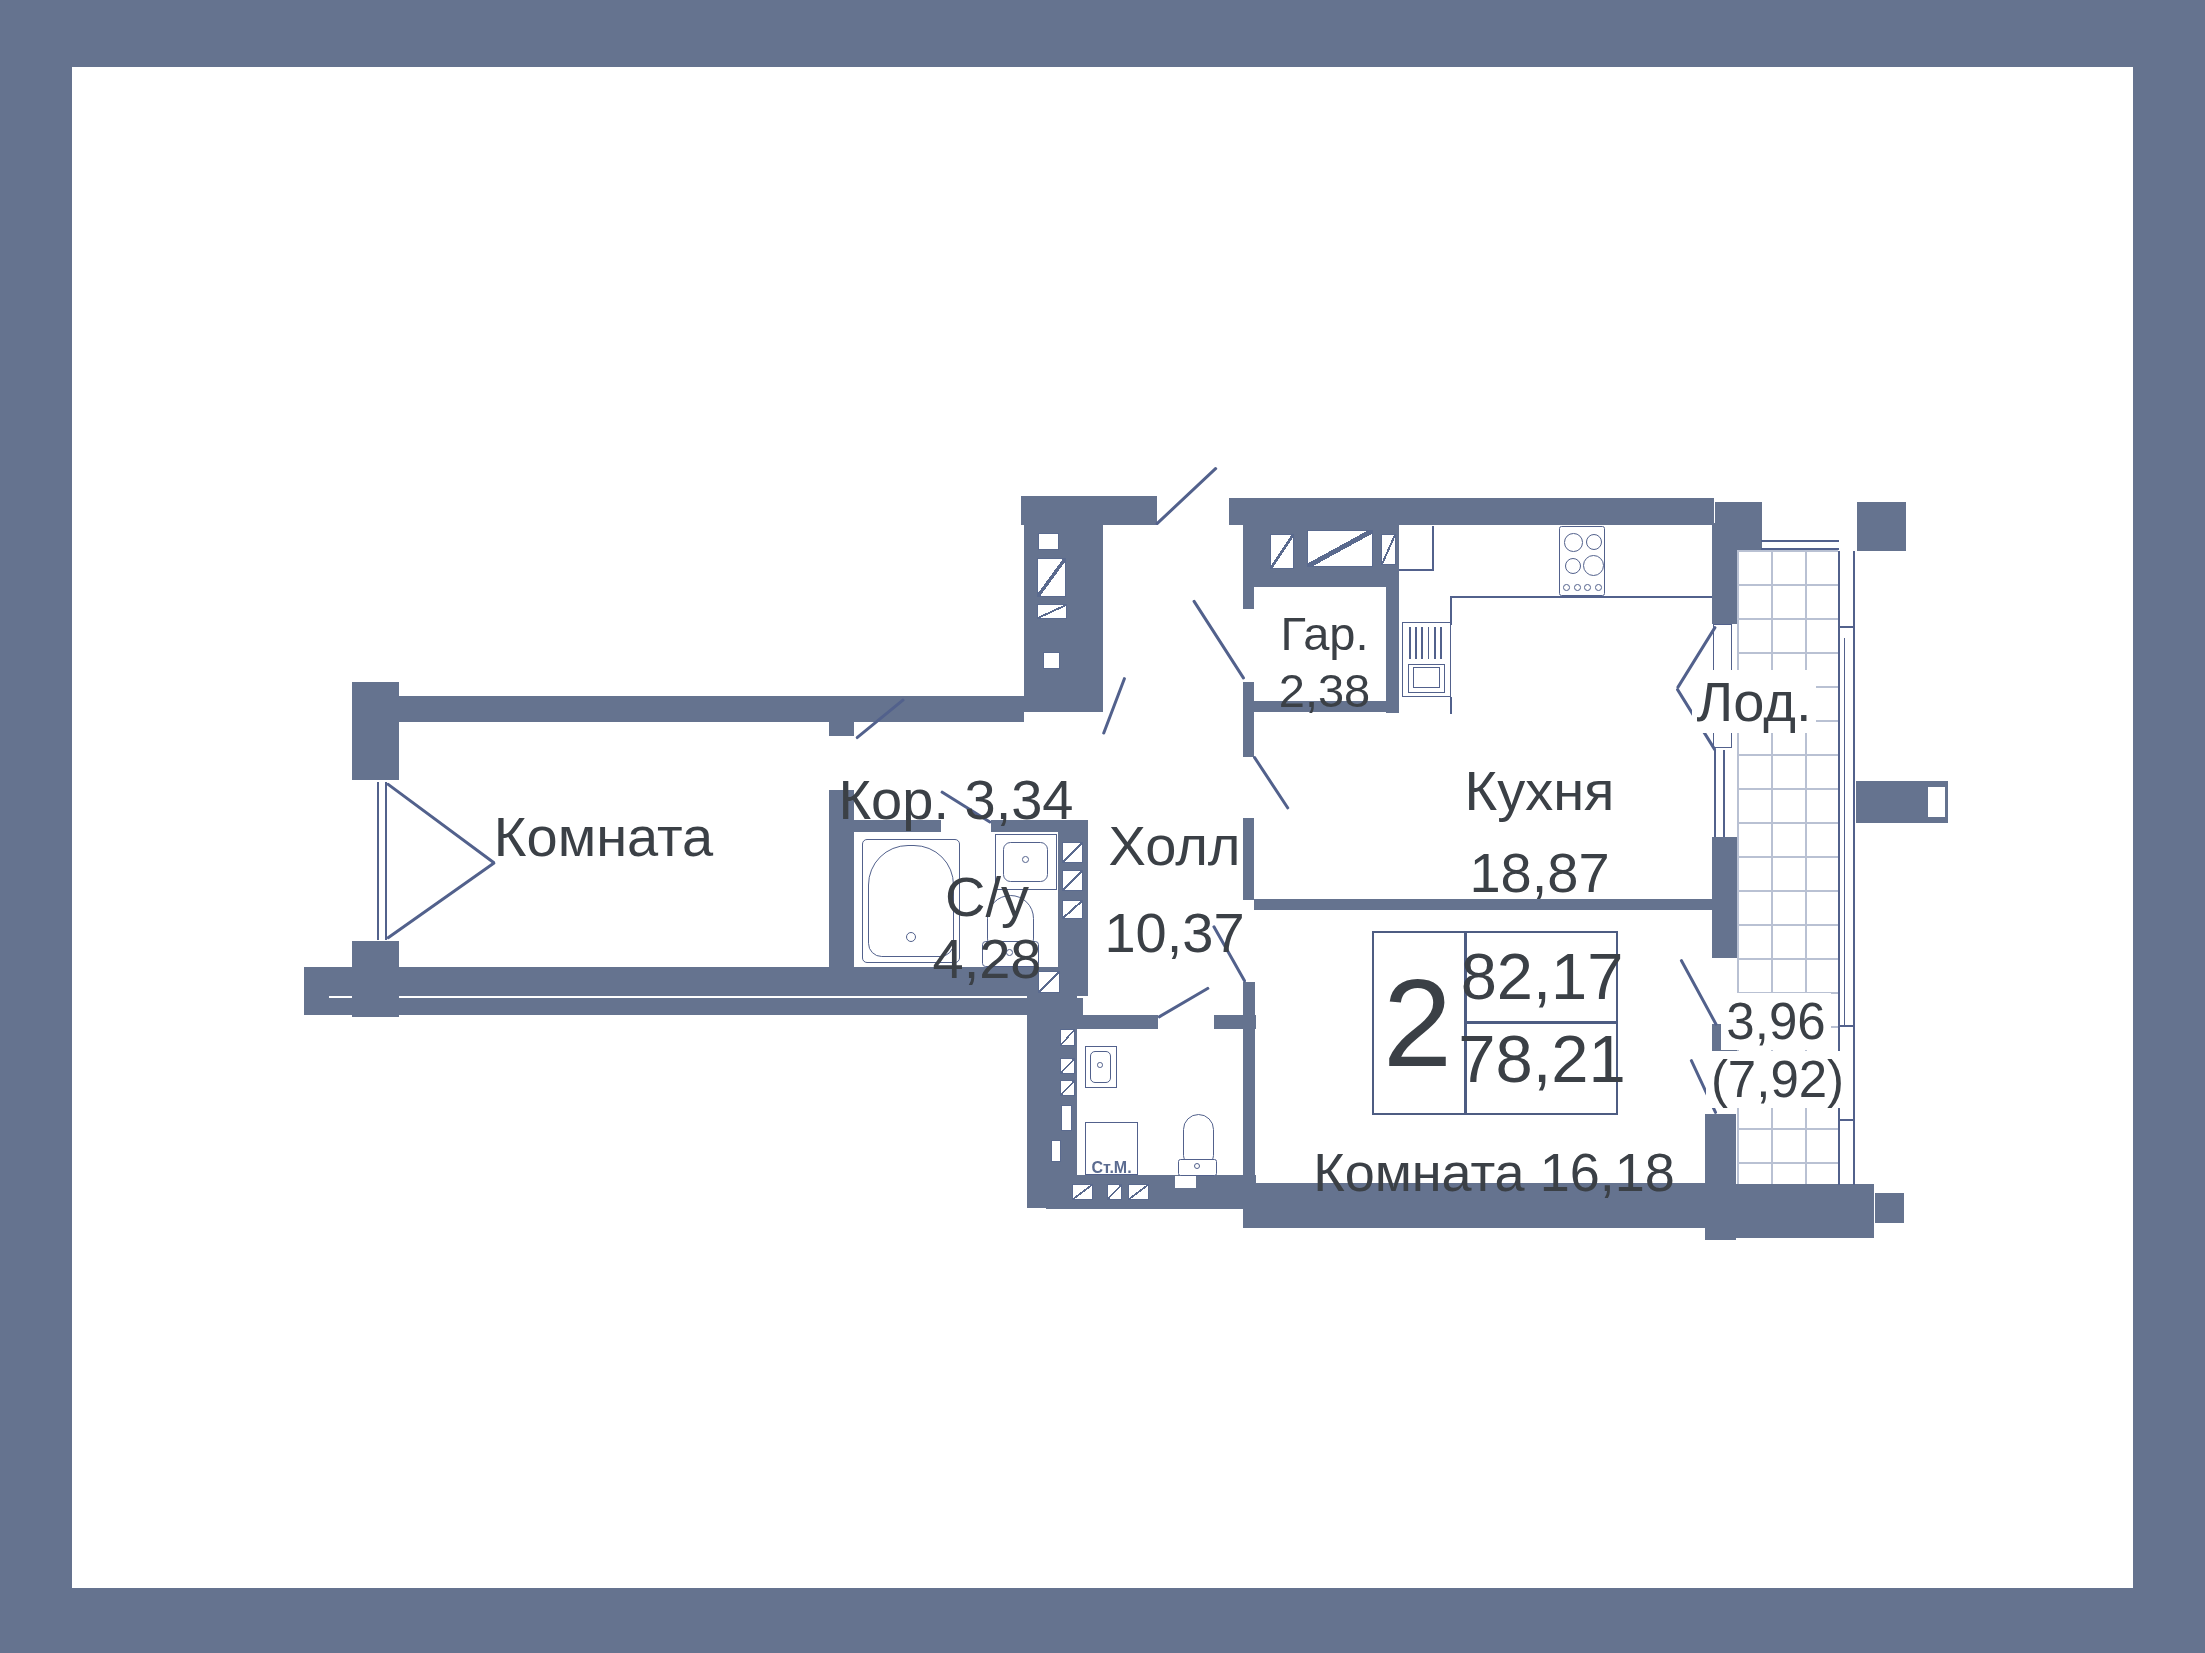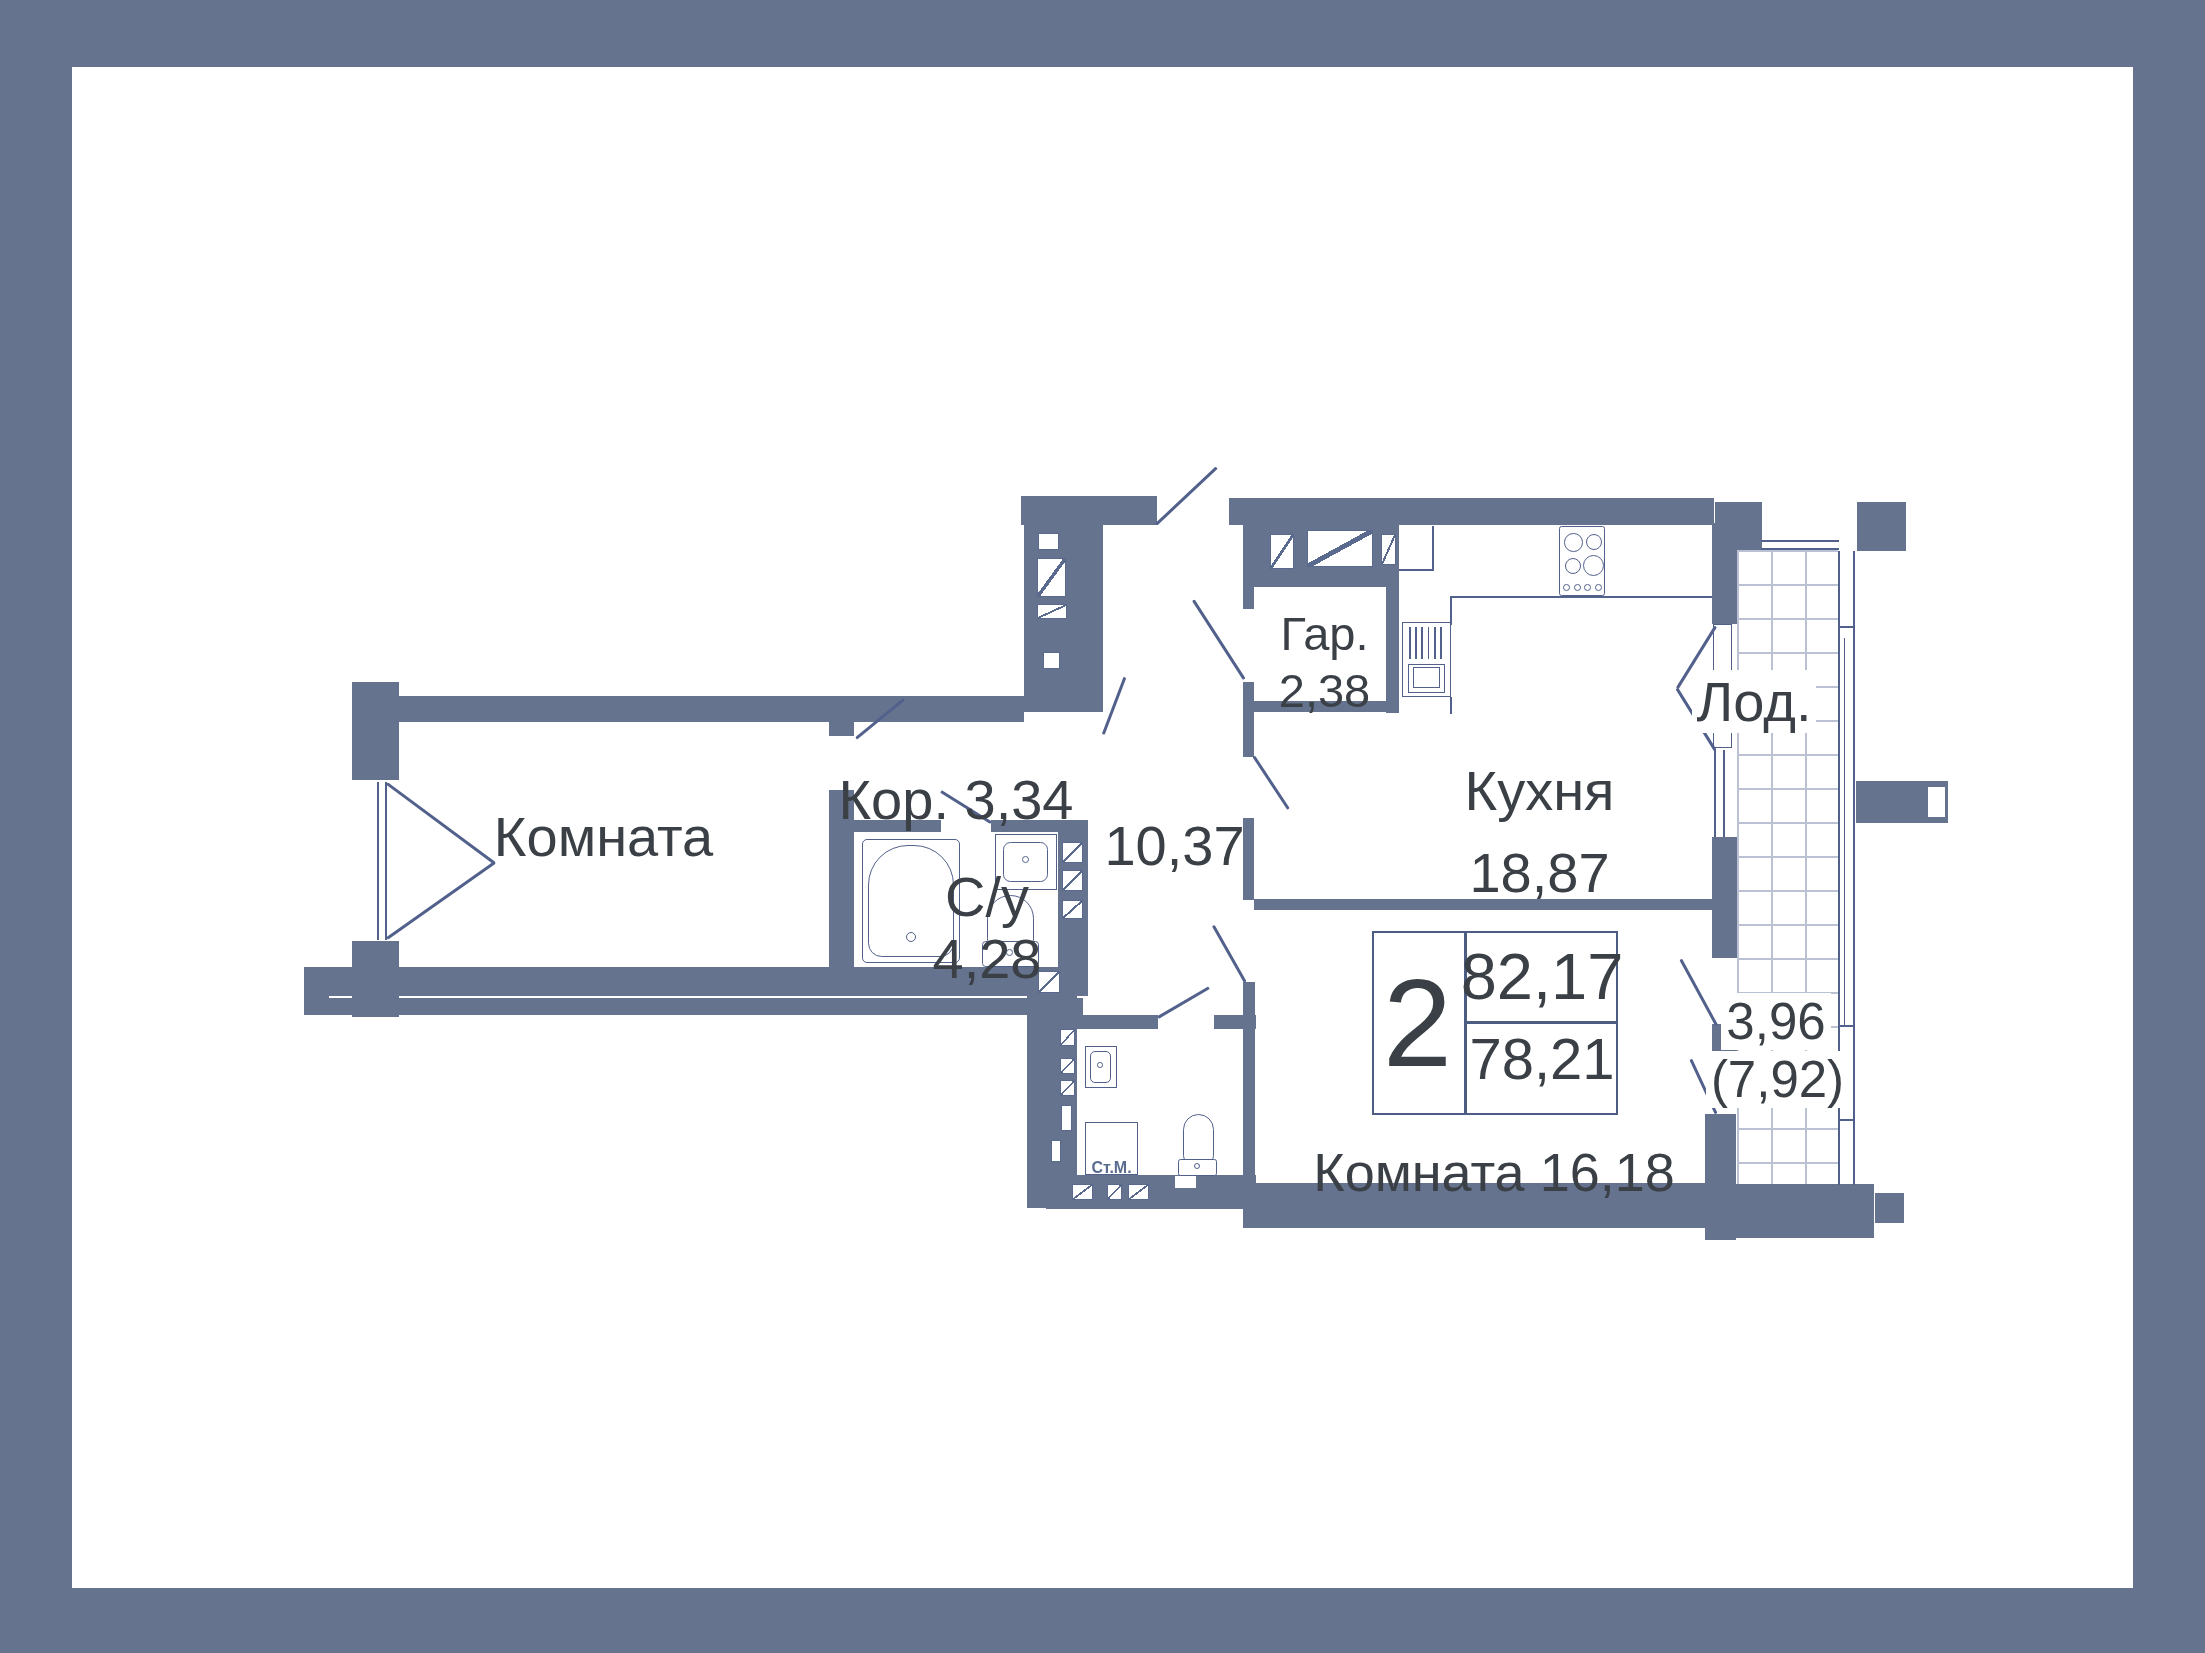--- a/index.html
+++ b/index.html
@@ -167,35 +167,36 @@
 
 <div class="ibox" style="left:1372px;top:931px;width:246px;height:184px;"></div>
 <div class="ln" style="left:1464px;top:931px;width:2.5px;height:184px;background:#4d5c82;"></div>
 <div class="ln" style="left:1464px;top:1021px;width:154px;height:2.5px;background:#4d5c82;"></div>
 <div class="cell" style="left:1372px;top:931px;width:91px;height:184px;font-size:124px;">
     <span>2</span>
   </div>
 <div class="cell" style="left:1466px;top:931px;width:152px;height:91px;font-size:65px;">
     <span>82,17</span>
   </div>
-<div class="cell" style="left:1466px;top:1024px;width:152px;height:68px;font-size:58px;">
+<div class="cell" style="left:1466px;top:1024px;width:152px;height:68px;font-size:67px;">
     <span>78,21</span>
   </div>
 
 <div class="lbl" style="left:454px;top:778px;width:299px;font-size:56px;line-height:86px;">
   <div>Комната</div>
 </div>
 <div class="lbl" style="left:822px;top:743px;width:268px;font-size:56px;">
   <span>Кор.</span> <span>3,34</span>
 </div>
 <div class="lbl" style="left:903px;top:850px;width:168px;font-size:56px;line-height:62px;">
   <div>С/у</div>
   <div>4,28</div>
 </div>
 <div class="lbl" style="left:1058px;top:786px;width:233px;font-size:56px;line-height:87px;">
+  <div>Холл</div>
   <div>10,37</div>
 </div>
 <div class="lbl" style="left:1256px;top:589px;width:137px;font-size:47px;line-height:57px;">
   <div>Гар.</div>
   <div>2,38</div>
 </div>
 <div class="lbl" style="left:1404px;top:734px;width:271px;font-size:56px;line-height:82px;">
   <div>Кухня</div>
   <div>18,87</div>
 </div>

